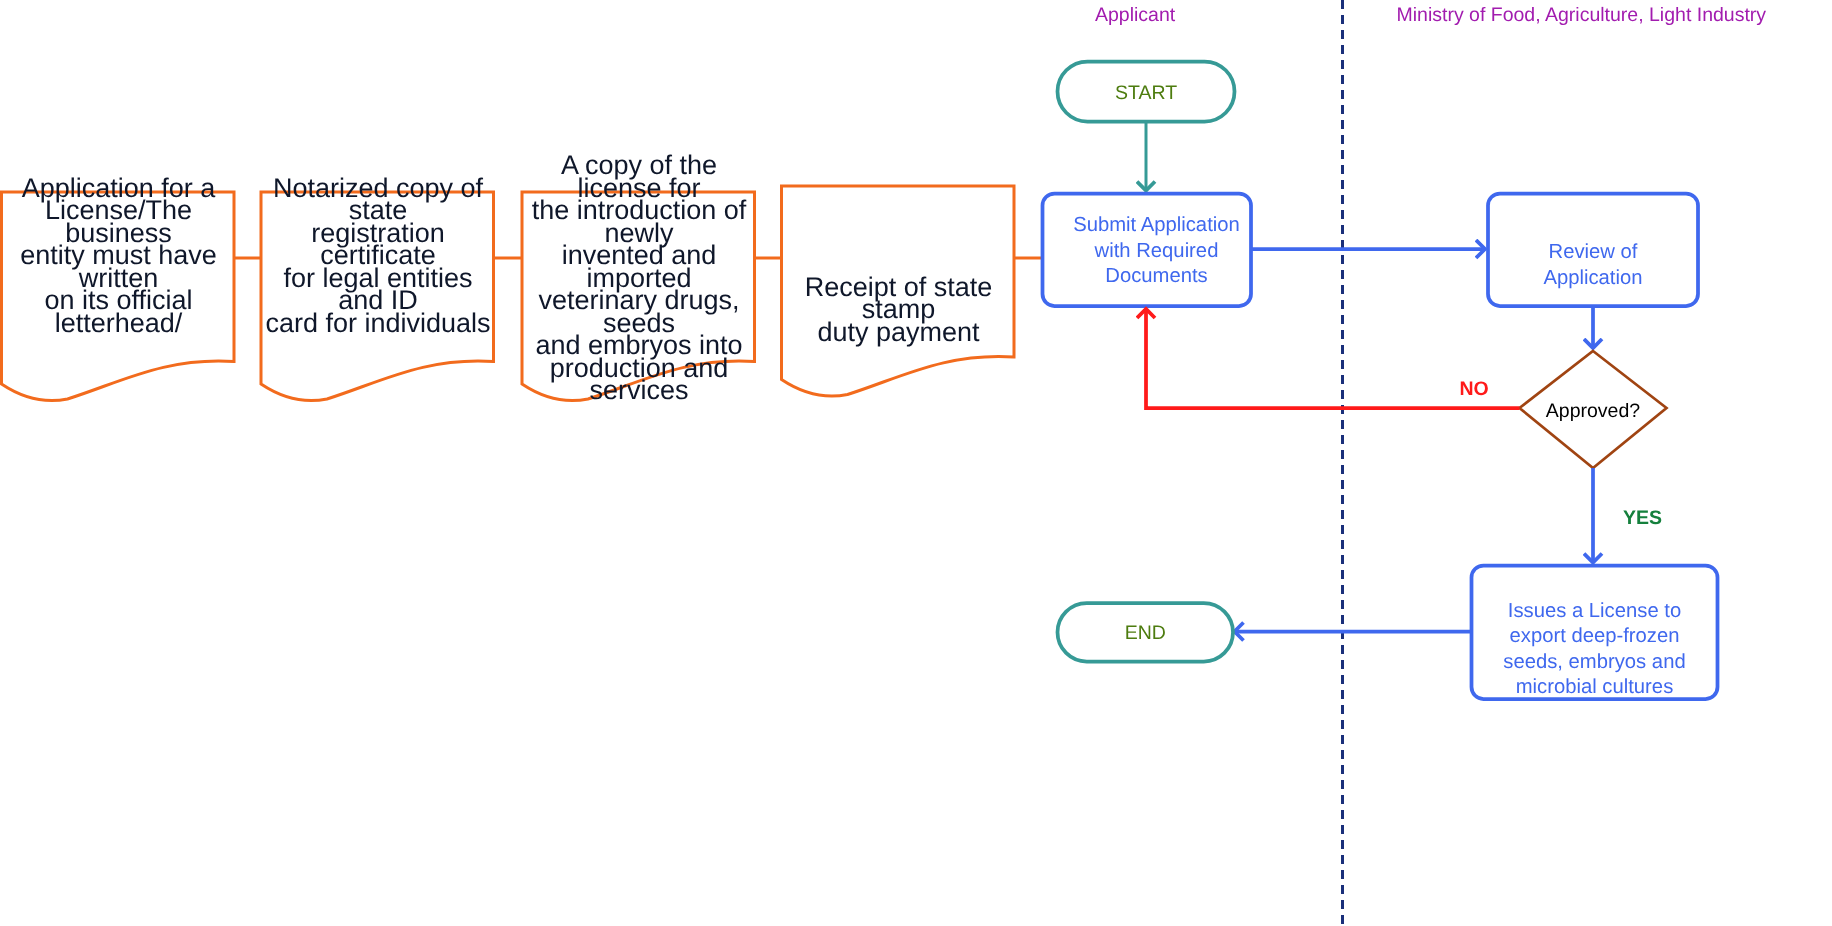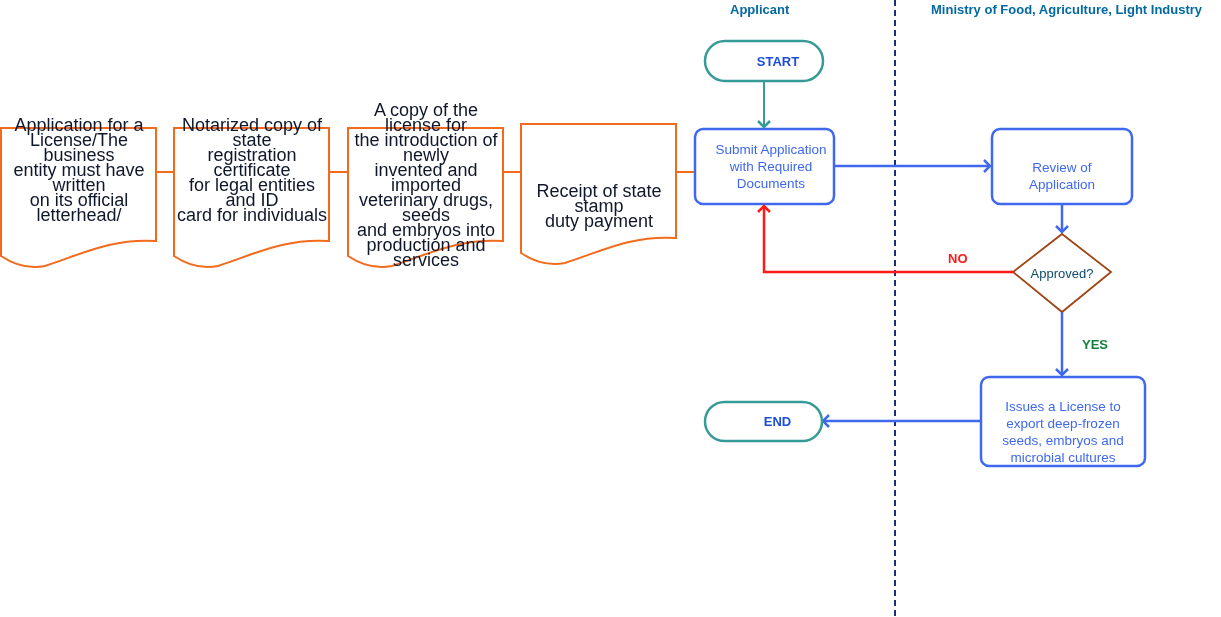--- a/index.html
+++ b/index.html
@@ -1,25 +1,25 @@
 <!DOCTYPE html>
 <html><head>
 <meta charset="utf-8">
 <style>
   html, body { margin: 0; padding: 0; background: #ffffff; }
   body { width: 1221px; height: 617px; position: relative; overflow: hidden;
          font-family: "Liberation Sans", sans-serif; }
   svg#diagram { position: absolute; left: 0; top: 0; }
-  .lane-title { position: absolute; top: 2px; font-weight: bold; font-size: 13px; color: #0369a1; white-space: nowrap; }
+  .lane-title { position: absolute; top: 2px; font-weight: normal; font-size: 13px; color: #a21caf; white-space: nowrap; }
   .node-text { position: absolute; display: flex; align-items: center; justify-content: center;
                text-align: center; white-space: pre-line; line-height: 15px; }
   .doc-text { color: #0f172a; font-size: 18px; line-height: 15px; }
   .proc-text { color: #3f68ee; font-size: 13.5px; line-height: 17px; }
-  .term-text { color: #1d4ed8; font-weight: bold; font-size: 13px; padding-left: 14px; }
-  .dec-text { color: #0c4a6e; font-size: 13px; }
+  .term-text { color: #4d7c0f; font-weight: normal; font-size: 13px; }
+  .dec-text { color: #000000; font-size: 13px; }
   .edge-label { position: absolute; font-weight: bold; font-size: 13px; }
 </style>
 </head>
 <body>
 
 <svg id="diagram" width="1221" height="617" viewBox="0 0 1221 617">
   <defs>
     <marker id="arr-teal" markerWidth="14" markerHeight="14" refX="7" refY="7" orient="auto" markerUnits="userSpaceOnUse">
       <path d="M1,1 L7,7 L1,13" fill="none" stroke="#369a96" stroke-width="2.5"></path>
     </marker>
@@ -96,14 +96,14 @@
 Documents</div>
 <div class="node-text proc-text" style="left:993px; top:130px; width:138px; height:91px;">Review of
 Application</div>
 <div class="node-text proc-text" style="left:982px; top:388px; width:162px; height:87px;">Issues a License to
 export deep-frozen
 seeds, embryos and
 microbial cultures</div>
 
 <div class="node-text dec-text" style="left:1013px; top:262px; width:98px; height:22px;">Approved?</div>
 
-<div class="edge-label" style="left:948px; top:251px; color:#ff1a1a;">NO</div>
+<div class="edge-label" style="left:973px; top:251px; color:#ff1a1a;">NO</div>
 <div class="edge-label" style="left:1082px; top:337px; color:#15803d;">YES</div>
 
 </body></html>

